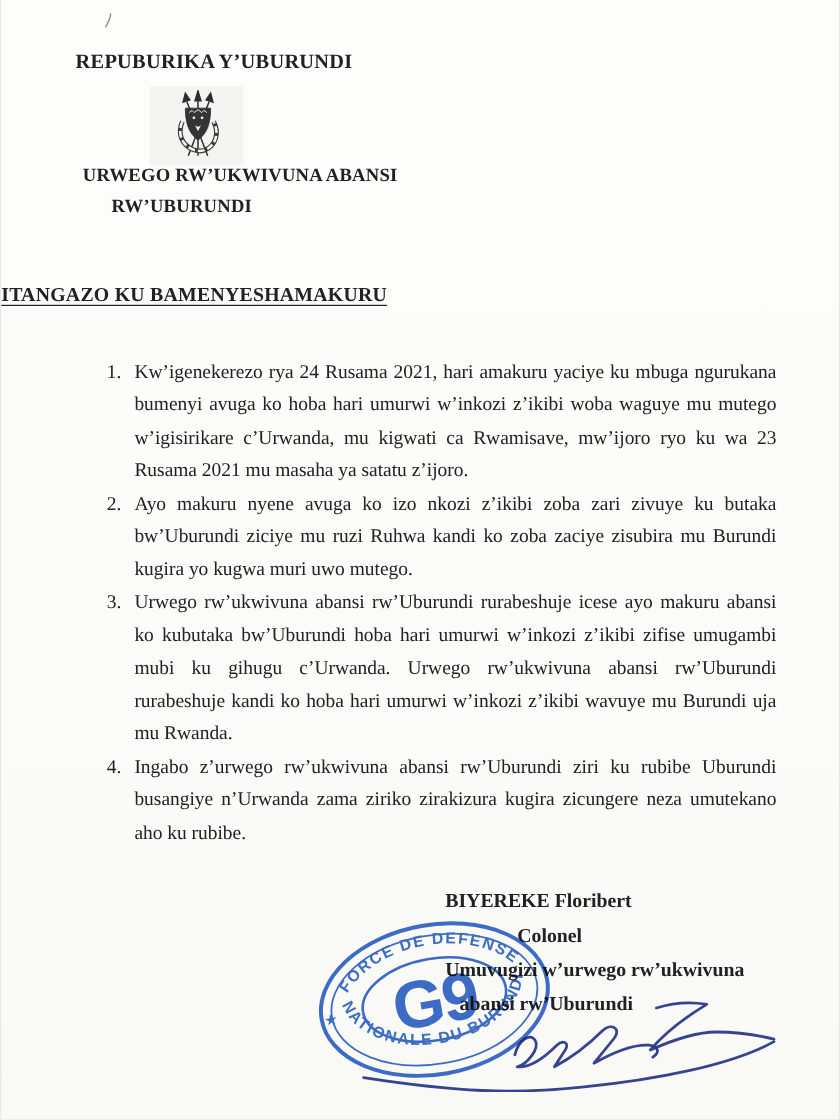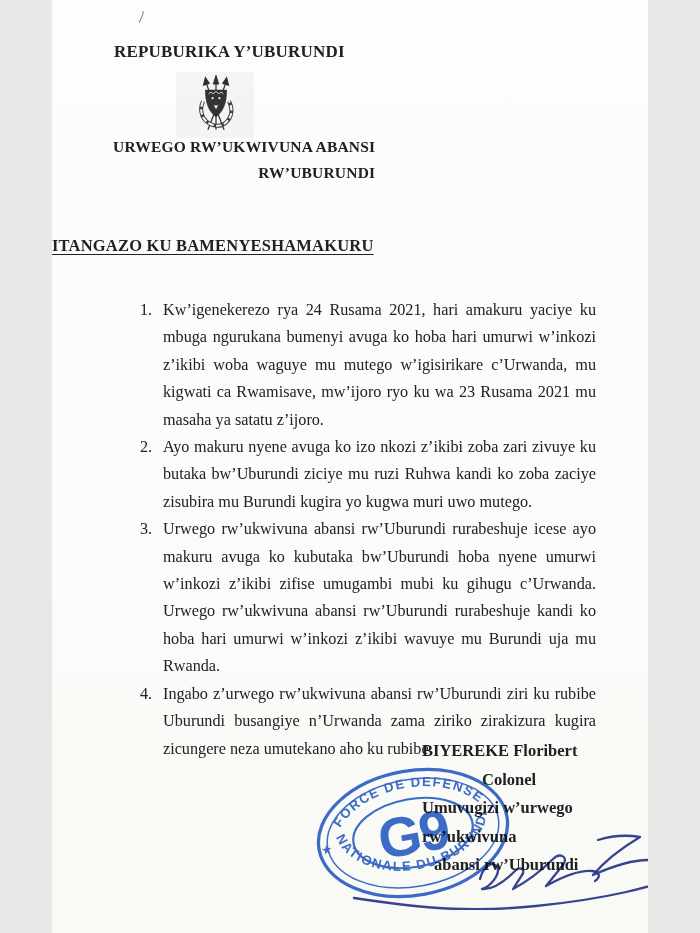--- a/index.html
+++ b/index.html
@@ -1,18 +1,18 @@
 <!DOCTYPE html>
 <html><head>
 <meta charset="utf-8">
 <style>
   html,body{margin:0;padding:0;background:#e8e8e6;}
   .page{
     position:relative;
-    width:596px;height:933px;
+    width:698px;height:933px;
     margin:0 auto;
     background:linear-gradient(180deg,#fdfdfc 0%,#fbfbf9 60%,#f9f9f6 100%);
     font-family:"Liberation Serif", serif;
     color:#212124;
     overflow:hidden;
   }
   
   .artifact{position:absolute;left:84px;top:10px;width:12px;height:16px;}
   
   .header-row{
@@ -20,22 +20,22 @@
     display:flex;justify-content:space-between;align-items:baseline;
     font-weight:bold;font-size:17px;letter-spacing:.2px;
   }
   
   .emblem-backdrop{
     position:absolute;left:124px;top:72px;width:78px;height:66px;
     background:rgba(110,110,110,.06);
   }
   .emblem{position:absolute;left:133px;top:75px;width:62px;height:60px;}
   
-  .org{position:absolute;left:61px;top:134px;font-weight:bold;font-size:15.5px;line-height:26px;letter-spacing:.2px;text-align:right;}
-  .org-line2{margin-left:39px;}
+  .org{position:absolute;left:68px;top:134px;font-weight:bold;font-size:15.5px;line-height:26px;letter-spacing:.2px;}
+  .org-line2{margin-left:24px;}
   
   .title-wrap{position:absolute;left:0;right:0;top:236px;text-align:left;}
   .title{
     font-weight:bold;font-size:16.5px;letter-spacing:.2px;
     text-decoration:underline;text-underline-offset:3px;
   }
   
   .items{position:absolute;left:88px;right:52px;top:297px;margin:0;padding:0;list-style:none;}
   .items li{display:flex;font-size:16.2px;line-height:27.4px;}
   .items .num{flex:0 0 23px;}
@@ -115,21 +115,21 @@
     <li>
       <span class="num">1.</span>
       <div class="txt">Kw’igenekerezo rya 24 Rusama 2021, hari amakuru yaciye ku mbuga ngurukana bumenyi avuga ko hoba hari umurwi w’inkozi z’ikibi woba waguye mu mutego w’igisirikare c’Urwanda, mu kigwati ca Rwamisave, mw’ijoro ryo ku wa 23 Rusama 2021 mu masaha ya satatu z’ijoro.</div>
     </li>
     <li>
       <span class="num">2.</span>
       <div class="txt">Ayo makuru nyene avuga ko izo nkozi z’ikibi zoba zari zivuye ku butaka bw’Uburundi ziciye mu ruzi Ruhwa kandi ko zoba zaciye zisubira mu Burundi kugira yo kugwa muri uwo mutego.</div>
     </li>
     <li>
       <span class="num">3.</span>
-      <div class="txt">Urwego rw’ukwivuna abansi rw’Uburundi rurabeshuje icese ayo makuru avuga ko kubutaka bw’Uburundi hoba nyene umurwi w’inkozi z’ikibi zifise umugambi mubi ku gihugu c’Urwanda. Urwego rw’ukwivuna abansi rw’Uburundi rurabeshuje kandi ko hoba hari umurwi w’inkozi z’ikibi wavuye mu Burundi uja mu Rwanda.</div>
+      <div class="txt">Urwego rw’ukwivuna abansi rw’Uburundi rurabeshuje icese ayo makuru abansi ko kubutaka bw’Uburundi hoba hari umurwi w’inkozi z’ikibi zifise umugambi mubi ku gihugu c’Urwanda. Urwego rw’ukwivuna abansi rw’Uburundi rurabeshuje kandi ko hoba hari umurwi w’inkozi z’ikibi wavuye mu Burundi uja mu Rwanda.</div>
     </li>
     <li>
       <span class="num">4.</span>
       <div class="txt">Ingabo z’urwego rw’ukwivuna abansi rw’Uburundi ziri ku rubibe Uburundi busangiye n’Urwanda zama ziriko zirakizura kugira zicungere neza umutekano aho ku rubibe.</div>
     </li>
   </ol>
 
   <div class="sig-block">
     <div class="sig-name">BIYEREKE Floribert</div>
     <div class="sig-rank">Colonel</div>

